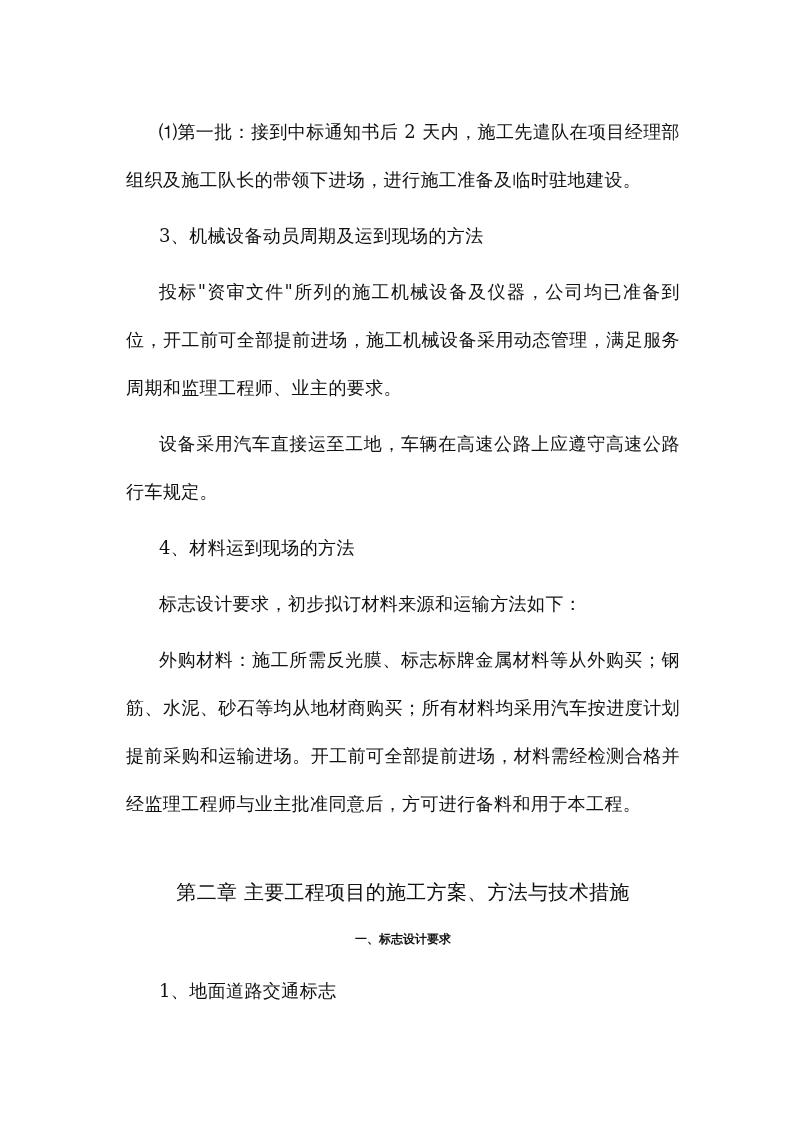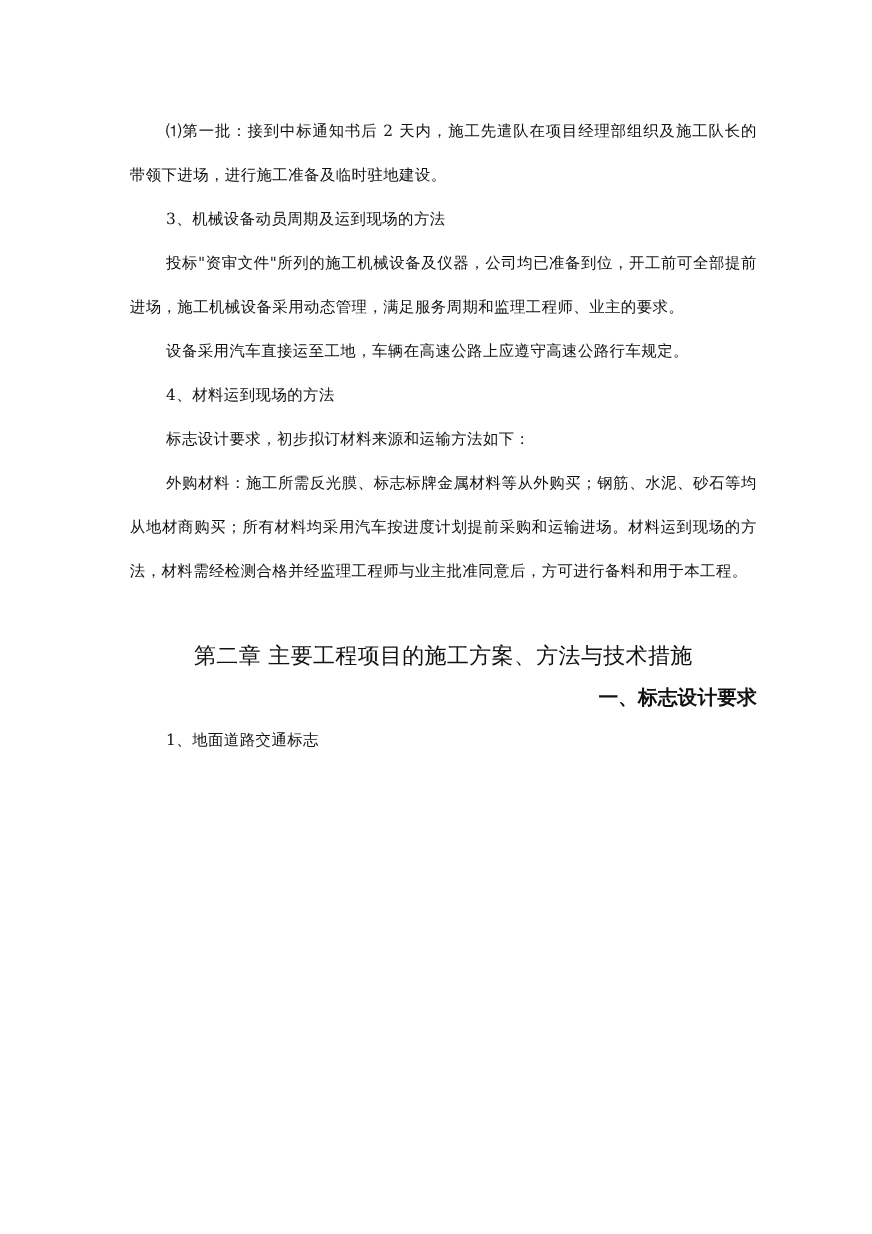--- a/index.html
+++ b/index.html
@@ -15,23 +15,23 @@
       color: #111111;
       font-family: "DejaVu Serif", "Liberation Serif", serif;
     }
     .page {
       position: absolute;
       left: 118px;
       top: 100px;
       width: 570px;
     }
     .para {
-      font-size: 14px;
-      line-height: 40px;
-      margin: 0;
+      font-size: 18px;
+      line-height: 48px;
+      margin: 8px;
       text-align: justify;
       text-justify: inter-character;
       letter-spacing: 0.4px;
     }
     .para.indent {
       text-indent: 33px;
     }
     .gap {
       height: 38px;
     }
@@ -39,36 +39,36 @@
       font-family: "DejaVu Sans", "Liberation Sans", sans-serif;
       font-size: 20px;
       line-height: 37.6px;
       text-align: center;
       margin: 0;
       letter-spacing: 0.3px;
     }
     .section-title {
       font-family: "DejaVu Sans", "Liberation Sans", sans-serif;
       font-weight: bold;
-      font-size: 18px;
+      font-size: 12px;
       line-height: 37.6px;
-      text-align: right;
-      margin: 0;
+      text-align: center;
+      margin: 9px;
     }
   </style>
 </head>
 <body>
 
 <div class="page">
   <p class="para indent">⑴第一批：接到中标通知书后 2 天内，施工先遣队在项目经理部组织及施工队长的带领下进场，进行施工准备及临时驻地建设。</p>
   <p class="para indent">3、机械设备动员周期及运到现场的方法</p>
   <p class="para indent">投标"资审文件"所列的施工机械设备及仪器，公司均已准备到位，开工前可全部提前进场，施工机械设备采用动态管理，满足服务周期和监理工程师、业主的要求。</p>
   <p class="para indent">设备采用汽车直接运至工地，车辆在高速公路上应遵守高速公路行车规定。</p>
   <p class="para indent">4、材料运到现场的方法</p>
   <p class="para indent">标志设计要求，初步拟订材料来源和运输方法如下：</p>
-  <p class="para indent">外购材料：施工所需反光膜、标志标牌金属材料等从外购买；钢筋、水泥、砂石等均从地材商购买；所有材料均采用汽车按进度计划提前采购和运输进场。材料运到现场的方法，材料需经检测合格并经监理工程师与业主批准同意后，方可进行备料和用于本工程。</p>
+  <p class="para indent">外购材料：施工所需反光膜、标志标牌金属材料等从外购买；钢筋、水泥、砂石等均从地材商购买；所有材料均采用汽车按进度计划提前采购和运输进场。开工前可全部提前进场，材料需经检测合格并经监理工程师与业主批准同意后，方可进行备料和用于本工程。</p>
 
   <div class="gap"></div>
 
   <p class="chapter-title">第二章  主要工程项目的施工方案、方法与技术措施</p>
   <p class="section-title">一、标志设计要求</p>
   <p class="para indent">1、地面道路交通标志</p>
 </div>
 
 </body></html>

